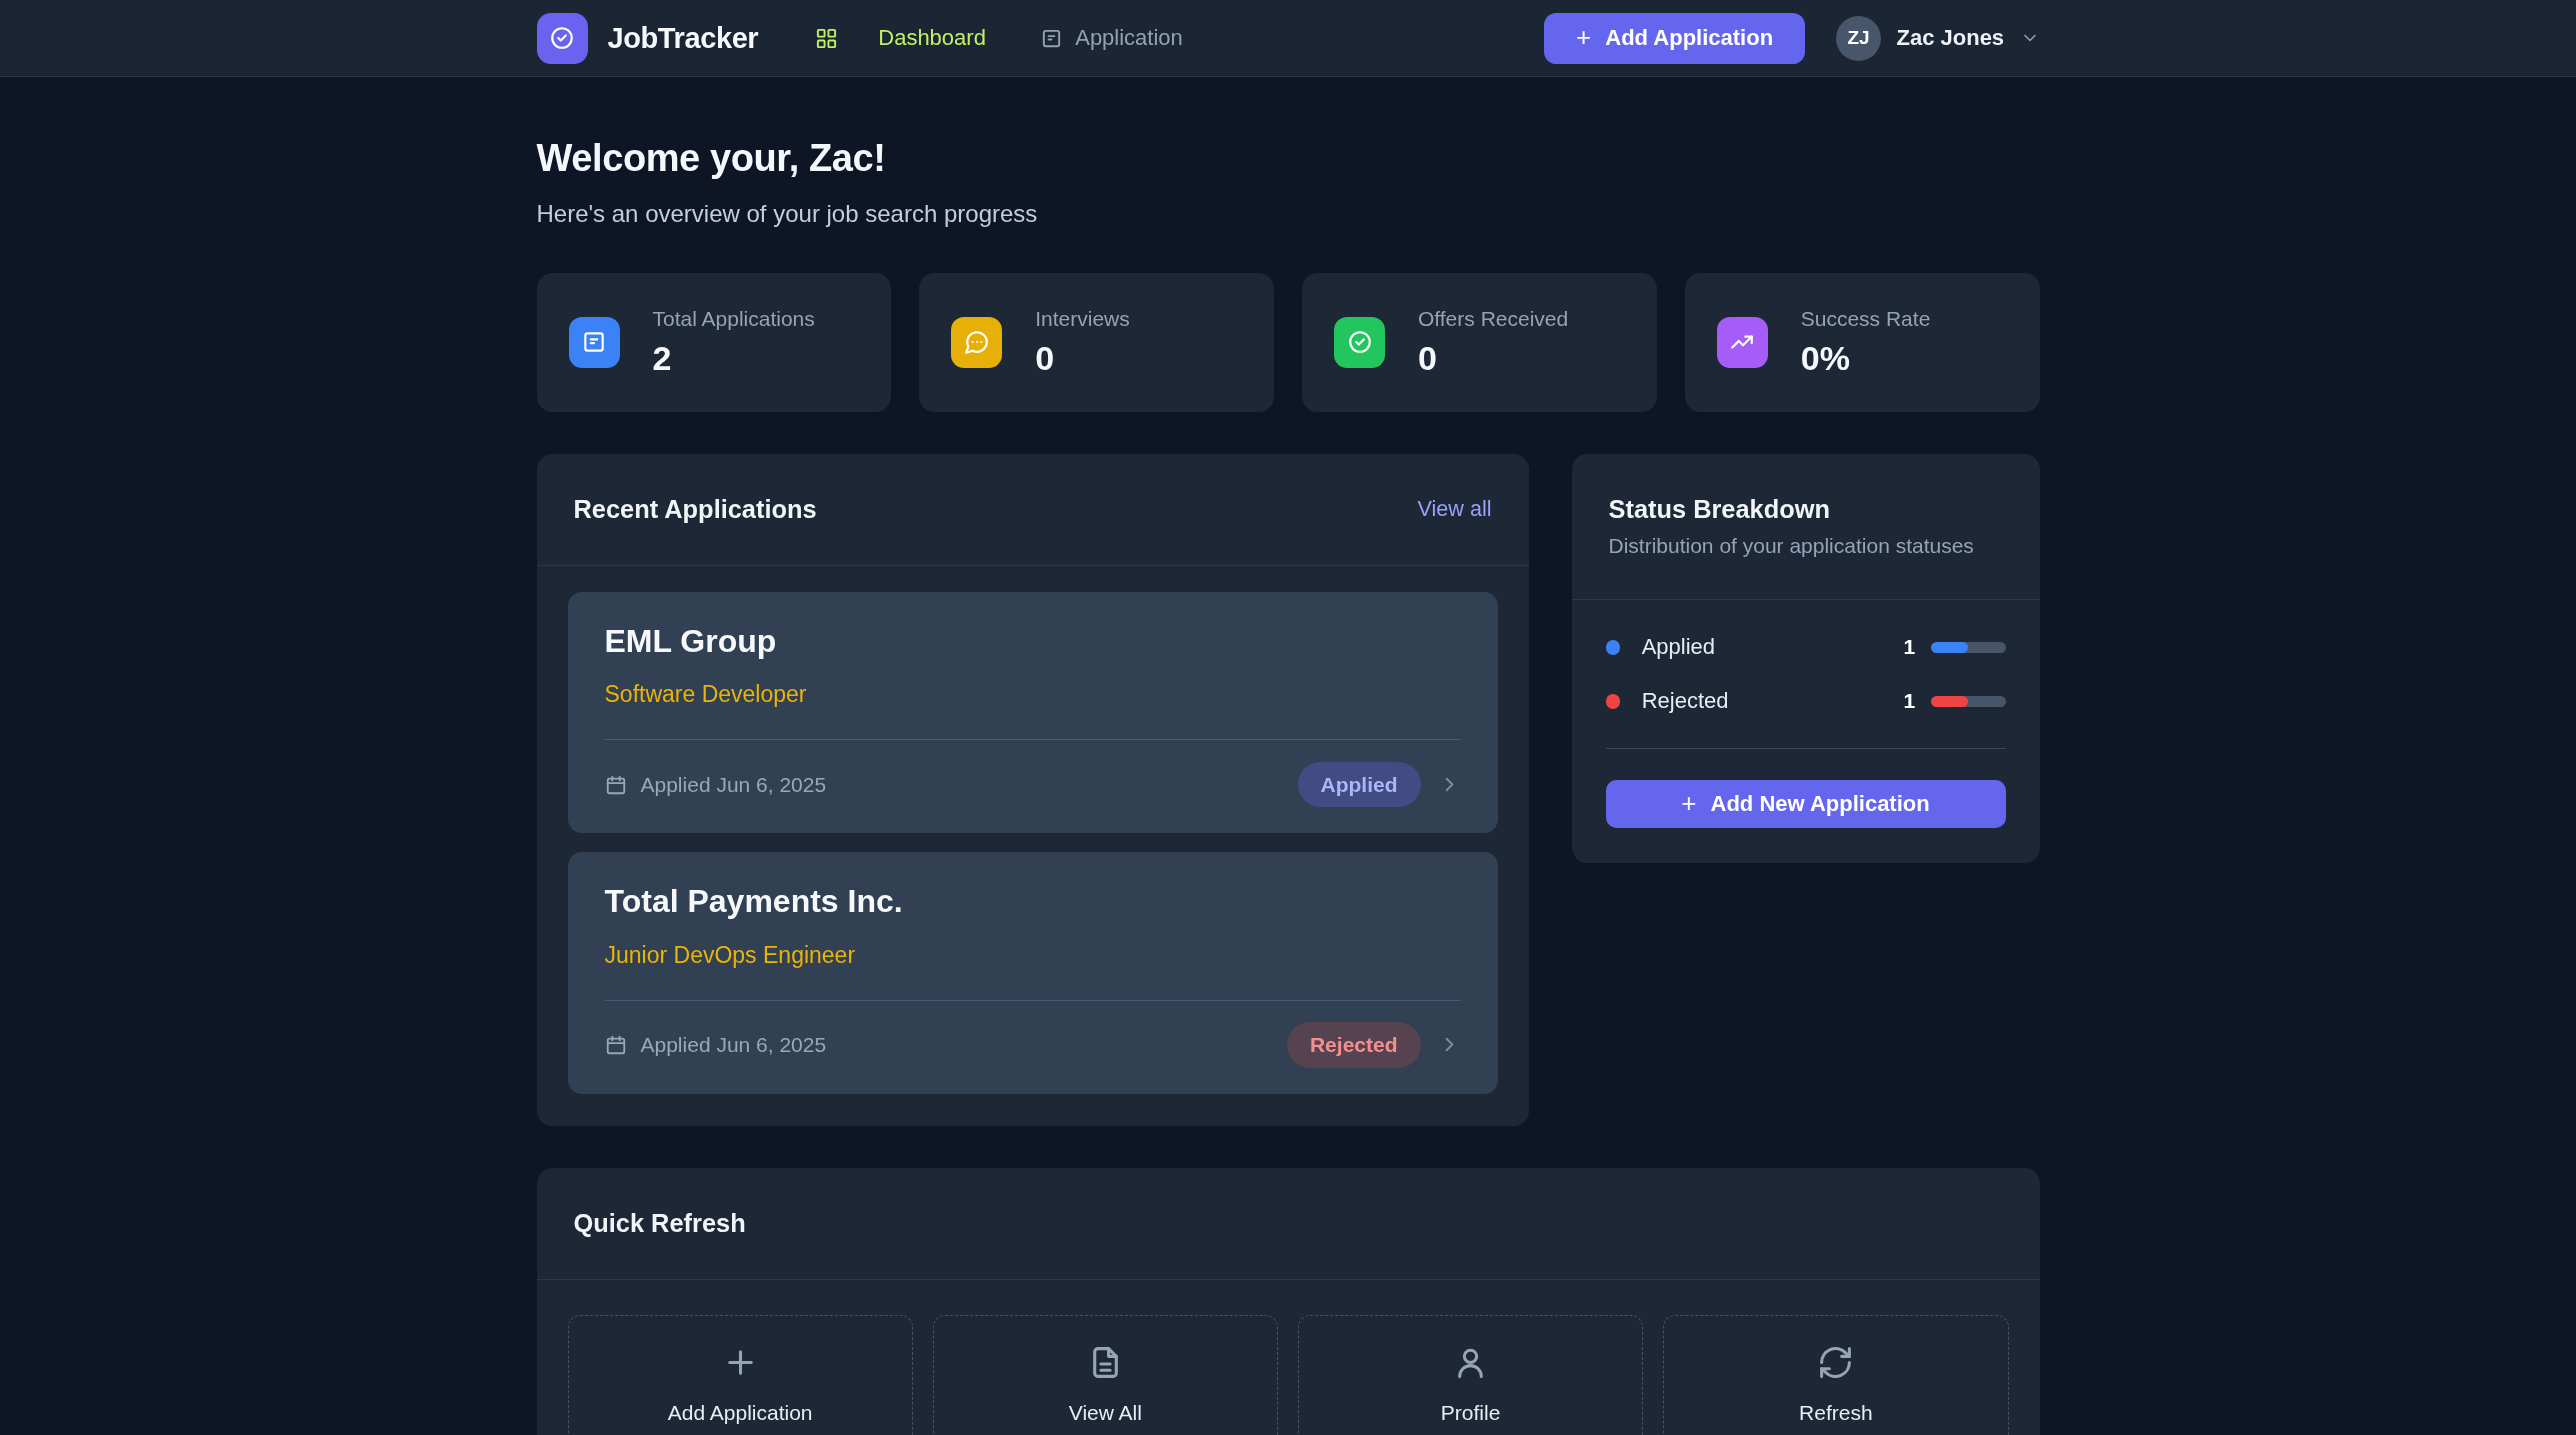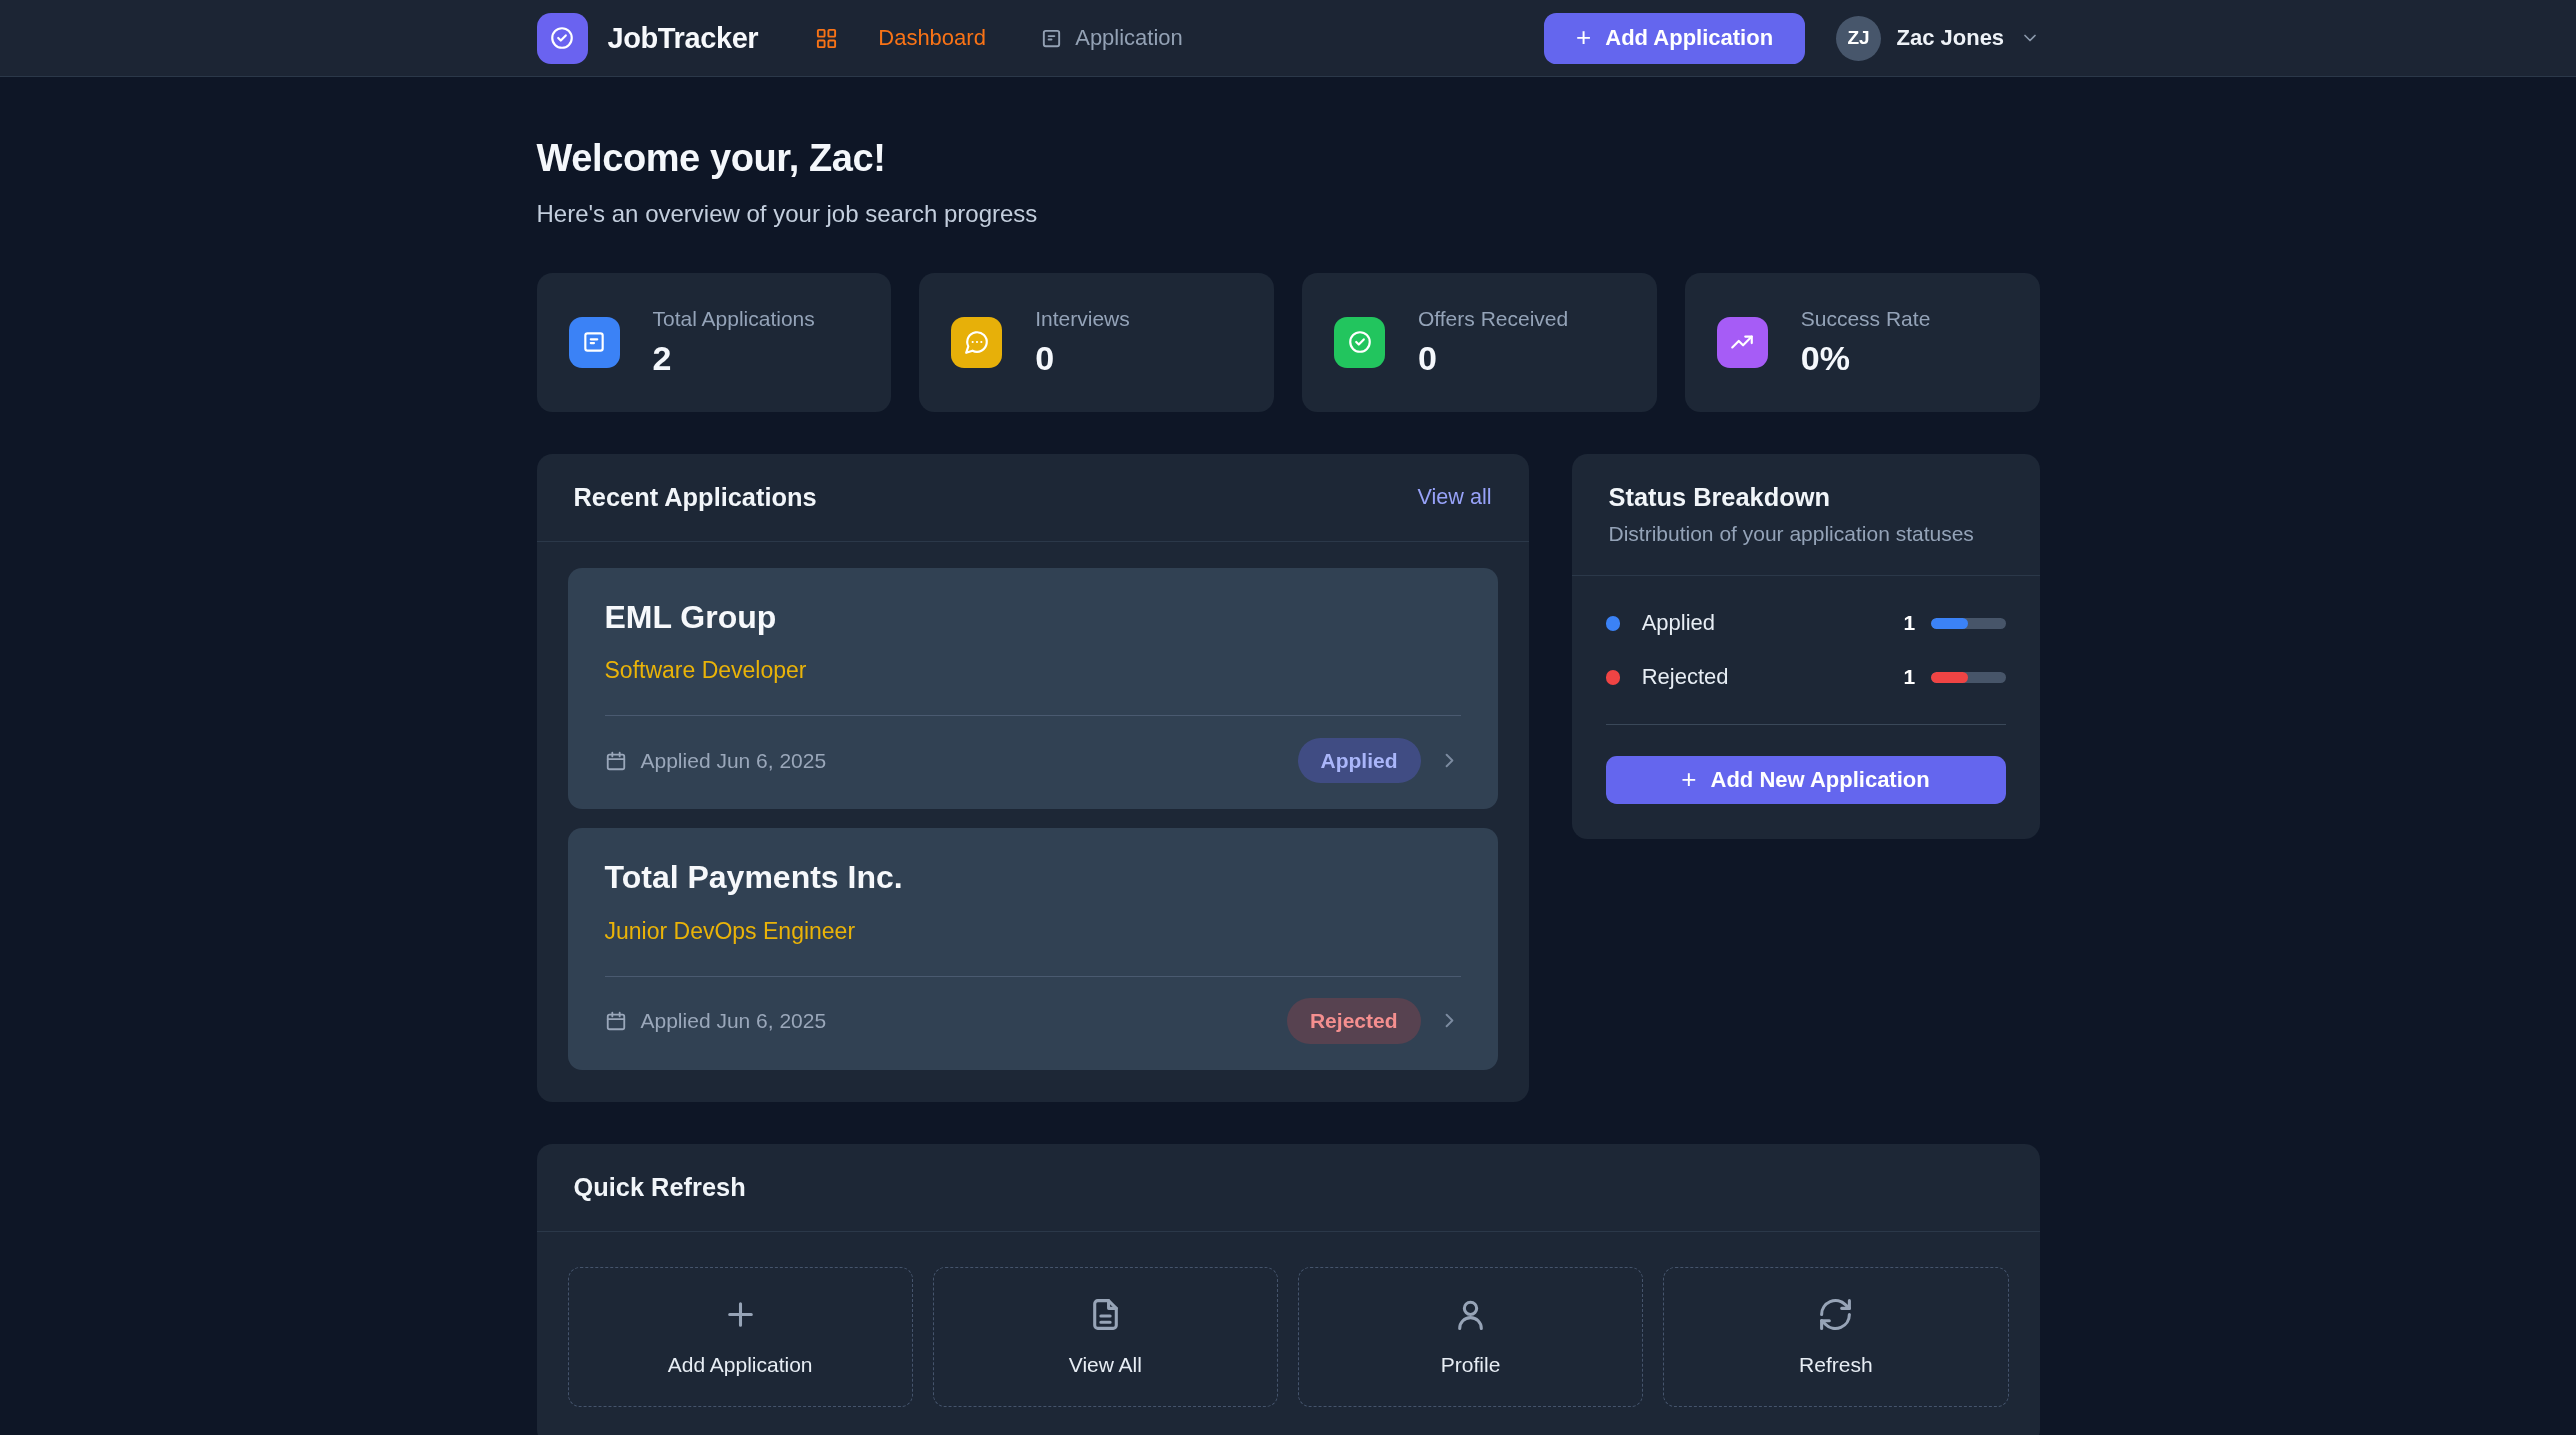--- a/index.html
+++ b/index.html
@@ -34,21 +34,21 @@
     background: #6a63f0;
     display: flex; align-items: center; justify-content: center;
     color: #ffffff;
   }
   .brand-name { font-size: 29px; font-weight: 700; letter-spacing: -0.4px; color: #f7f9fc; }
   .nav-links { display: flex; gap: 54px; margin-left: 57px; }
   .nav-link {
     display: flex; align-items: center; gap: 12.3px;
     font-size: 22px; font-weight: 500; color: #93a1b4; cursor: pointer;
   }
-  .nav-link.active { color: #f97316; gap: 40px; }
+  .nav-link.active { color: #bef264; gap: 40px; }
   .nav-right { margin-left: auto; display: flex; align-items: center; gap: 31px; }
   .btn-accent {
     background: #6466ee;
     color: #ffffff;
     border: none;
     border-radius: 12.3px;
     height: 51px;
     padding: 0 32px;
     font-size: 22px;
     font-weight: 600;
@@ -89,21 +89,21 @@
   .stat-icon.amber  { background: #e7b009; }
   .stat-icon.green  { background: #22c55e; }
   .stat-icon.purple { background: #a65cf6; }
   .stat-label { font-size: 21px; color: #94a3b8; }
   .stat-value { margin-top: 7.7px; font-size: 34px; font-weight: 700; color: #f5f8fc; }
 
   
   .main-grid { margin-top: 42px; display: grid; grid-template-columns: 1fr 468px; gap: 43px; align-items: start; }
   .panel { background: #1d2736; border-radius: 15.4px; overflow: hidden; }
   .panel-header {
-    padding: 29px 37px;
+    padding: 41px 37px;
     border-bottom: 1.5px solid #2b3849;
     display: flex; align-items: center; justify-content: space-between;
   }
   .panel-title { font-size: 25.4px; font-weight: 600; color: #f1f5f9; }
   .panel-sub { margin-top: 10.8px; font-size: 21px; font-weight: 400; color: #94a3b8; }
   .view-all { font-size: 21.6px; font-weight: 500; color: #97a2f8; cursor: pointer; }
 
   
   .recent-body { padding: 26px 31px 32px; }
   .app-card {

